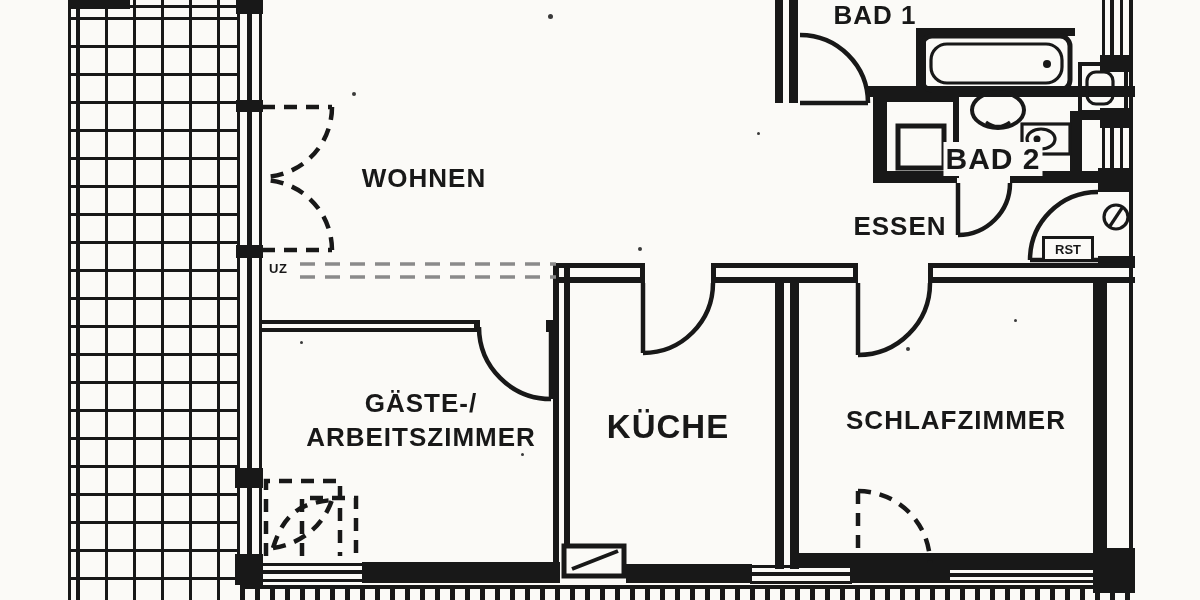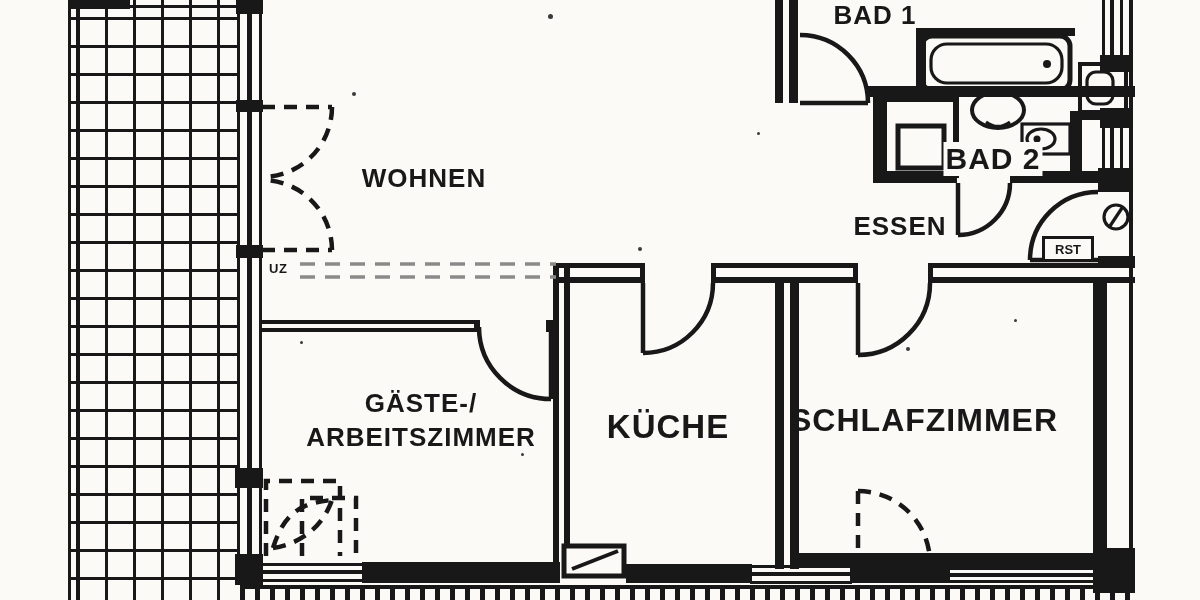--- a/index.html
+++ b/index.html
@@ -198,18 +198,18 @@
     <path class="fx4" d="M572,569 L618,551"></path>
   </svg>
 
   <span class="lbl" style="left:424px;top:178px;font-size:26px;">WOHNEN</span>
   <span class="lbl" style="left:875px;top:15px;font-size:26px;">BAD 1</span>
   <span class="lbl" style="left:993px;top:159px;font-size:30px;background:var(--paper);padding:0 2px;">BAD 2</span>
   <span class="lbl" style="left:900px;top:226px;font-size:26px;">ESSEN</span>
   <span class="lbl" style="left:421px;top:420px;font-size:26px;">GÄSTE-/
 ARBEITSZIMMER</span>
   <span class="lbl" style="left:668px;top:427px;font-size:33px;">KÜCHE</span>
-  <span class="lbl" style="left:924px;top:420px;font-size:32px;">SCHLAFZIMMER</span>
+  <span class="lbl" style="left:956px;top:420px;font-size:26px;">SCHLAFZIMMER</span>
 
   <span class="lbl small" style="left:269px;top:261px;font-size:13px;">UZ</span>
   <span class="badge" style="left:1042px;top:236px;width:46px;height:20px;">RST</span>
 
 </div>
 
 </body></html>

